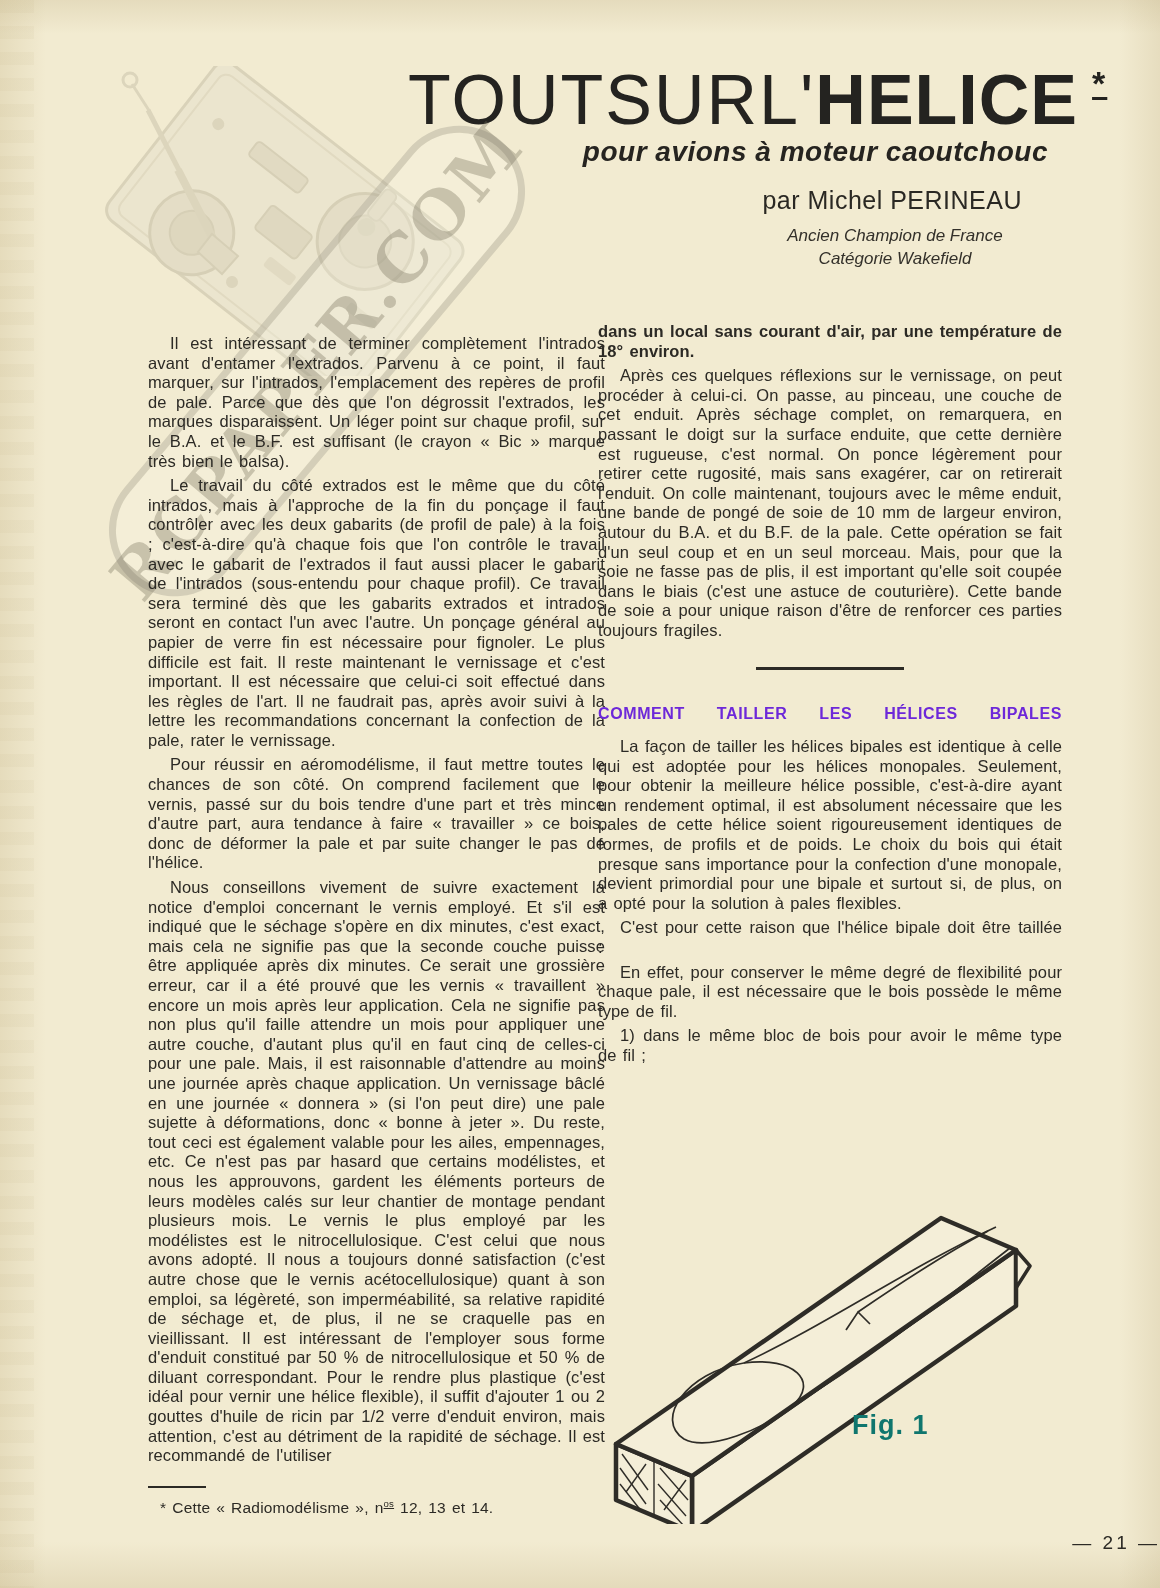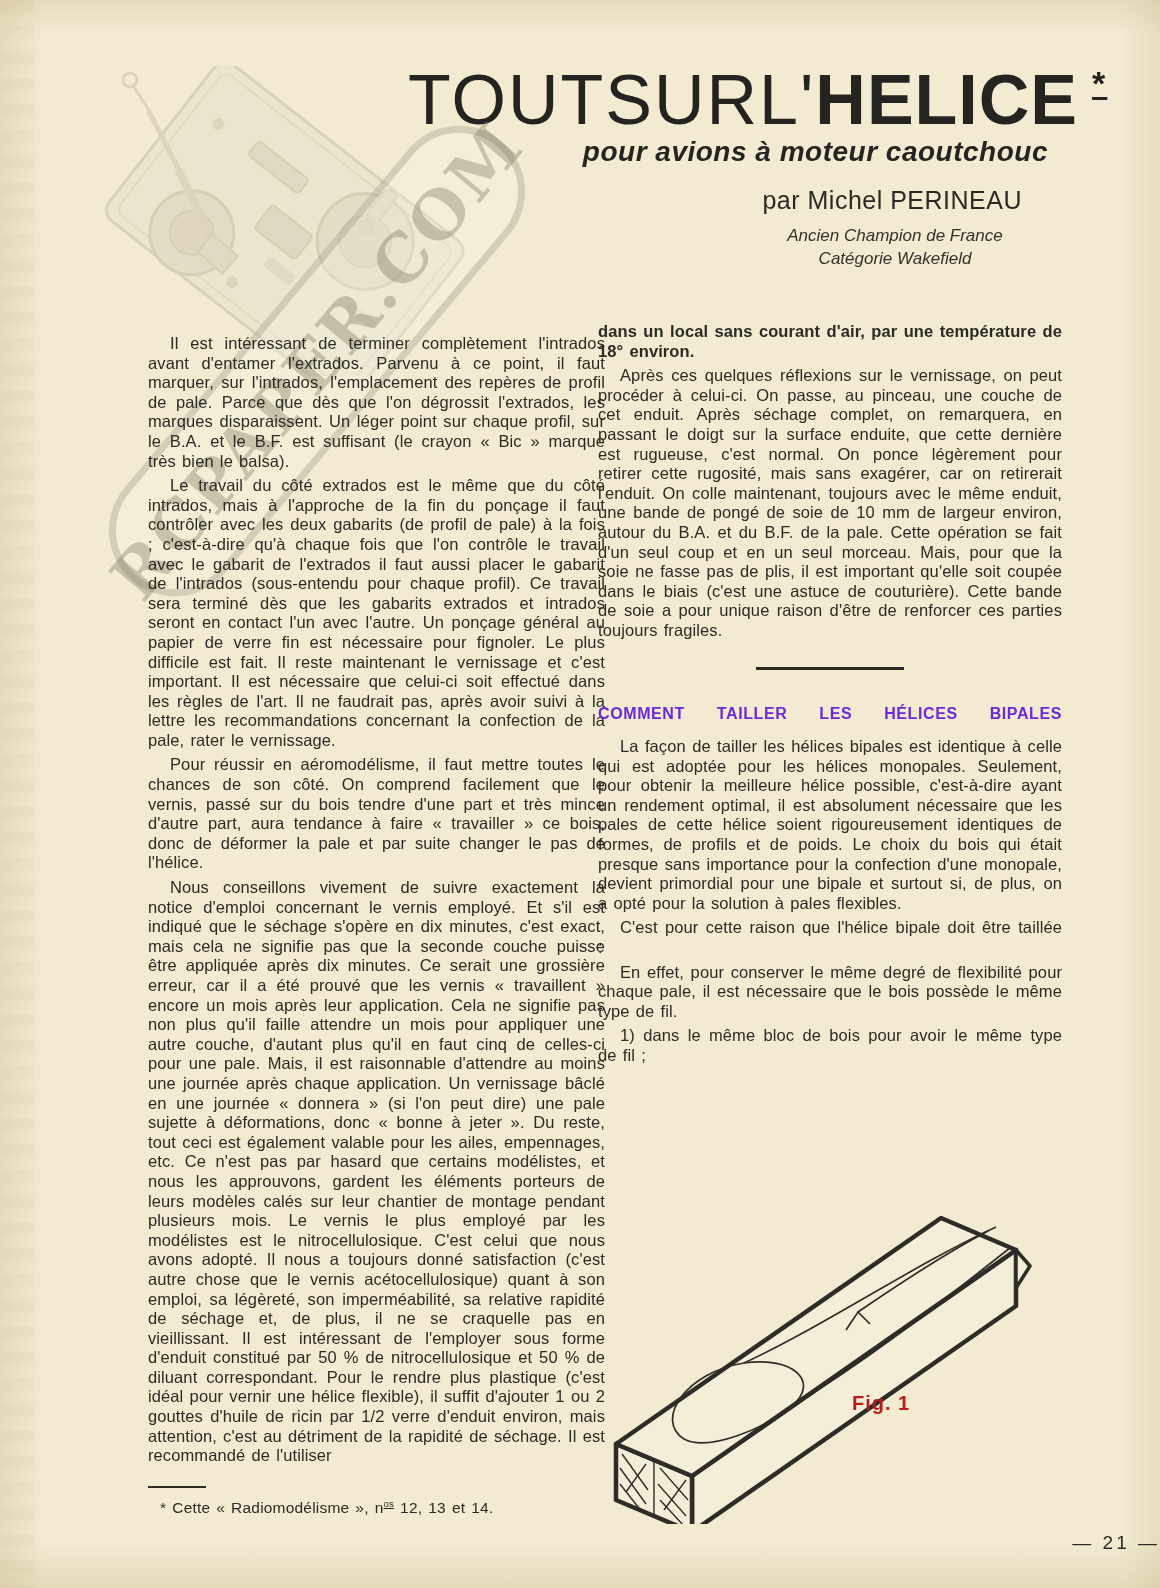--- a/index.html
+++ b/index.html
@@ -55,21 +55,21 @@
   .footnote{font-size:15.5px;letter-spacing:.2px;text-indent:12px;text-align:left;}
   sup{font-size:.62em;vertical-align:super;line-height:0;text-decoration:underline;}
 
   .section-rule{width:148px;height:3px;background:#2c2a25;margin:26px auto 34px;}
   .section-heading{font-size:16px;font-weight:bold;letter-spacing:.6px;color:#6d28d9;
     text-align:justify;text-align-last:justify;margin:0 0 14px;}
 
   
   .figure{position:absolute;left:596px;top:1206px;width:468px;height:318px;z-index:2;}
   .figure svg{display:block;}
-  .fig-label{position:absolute;left:256px;top:186px;font-size:20px;font-weight:bold;letter-spacing:1px;color:#b91c1c;}
+  .fig-label{position:absolute;left:256px;top:204px;font-size:27px;font-weight:bold;letter-spacing:1px;color:#0f766e;}
 
   
   .footer{position:absolute;left:0;top:1532px;width:100%;text-align:right;font-size:19px;letter-spacing:3px;color:#2c2a25;z-index:2;}
 </style>
 </head>
 <body>
 
 <div class="page">
   <div class="edge-texture"></div>
 

